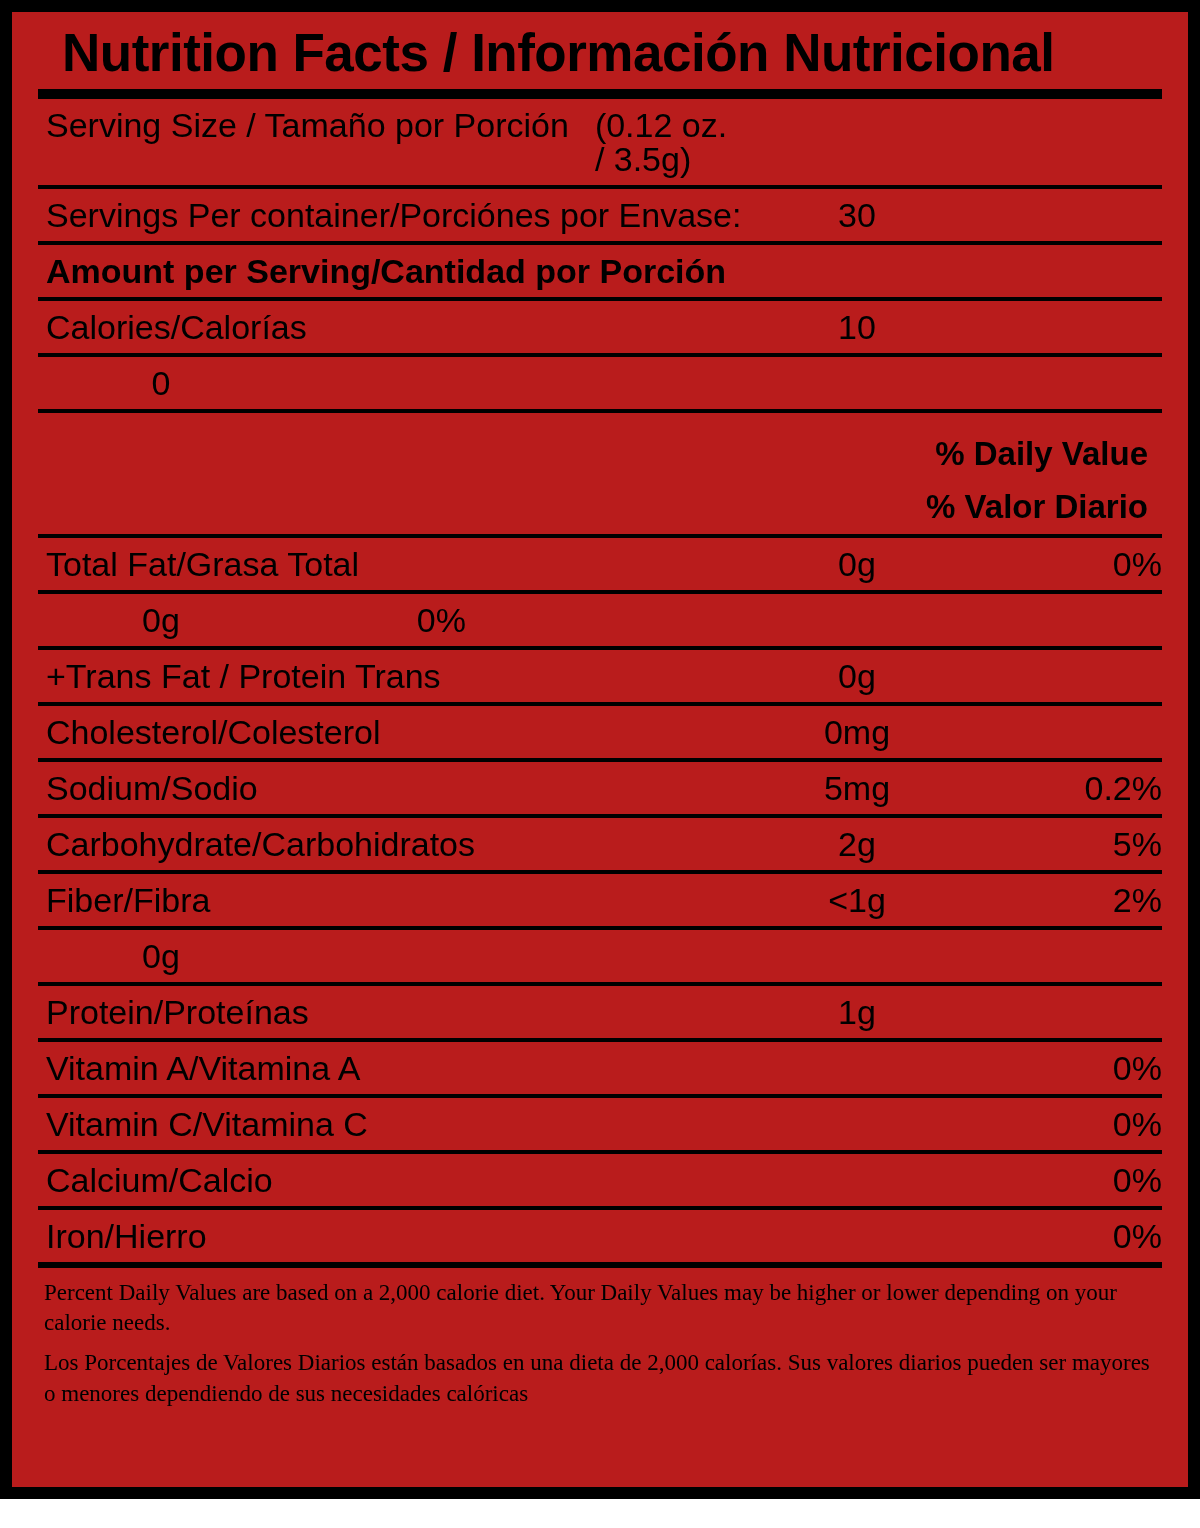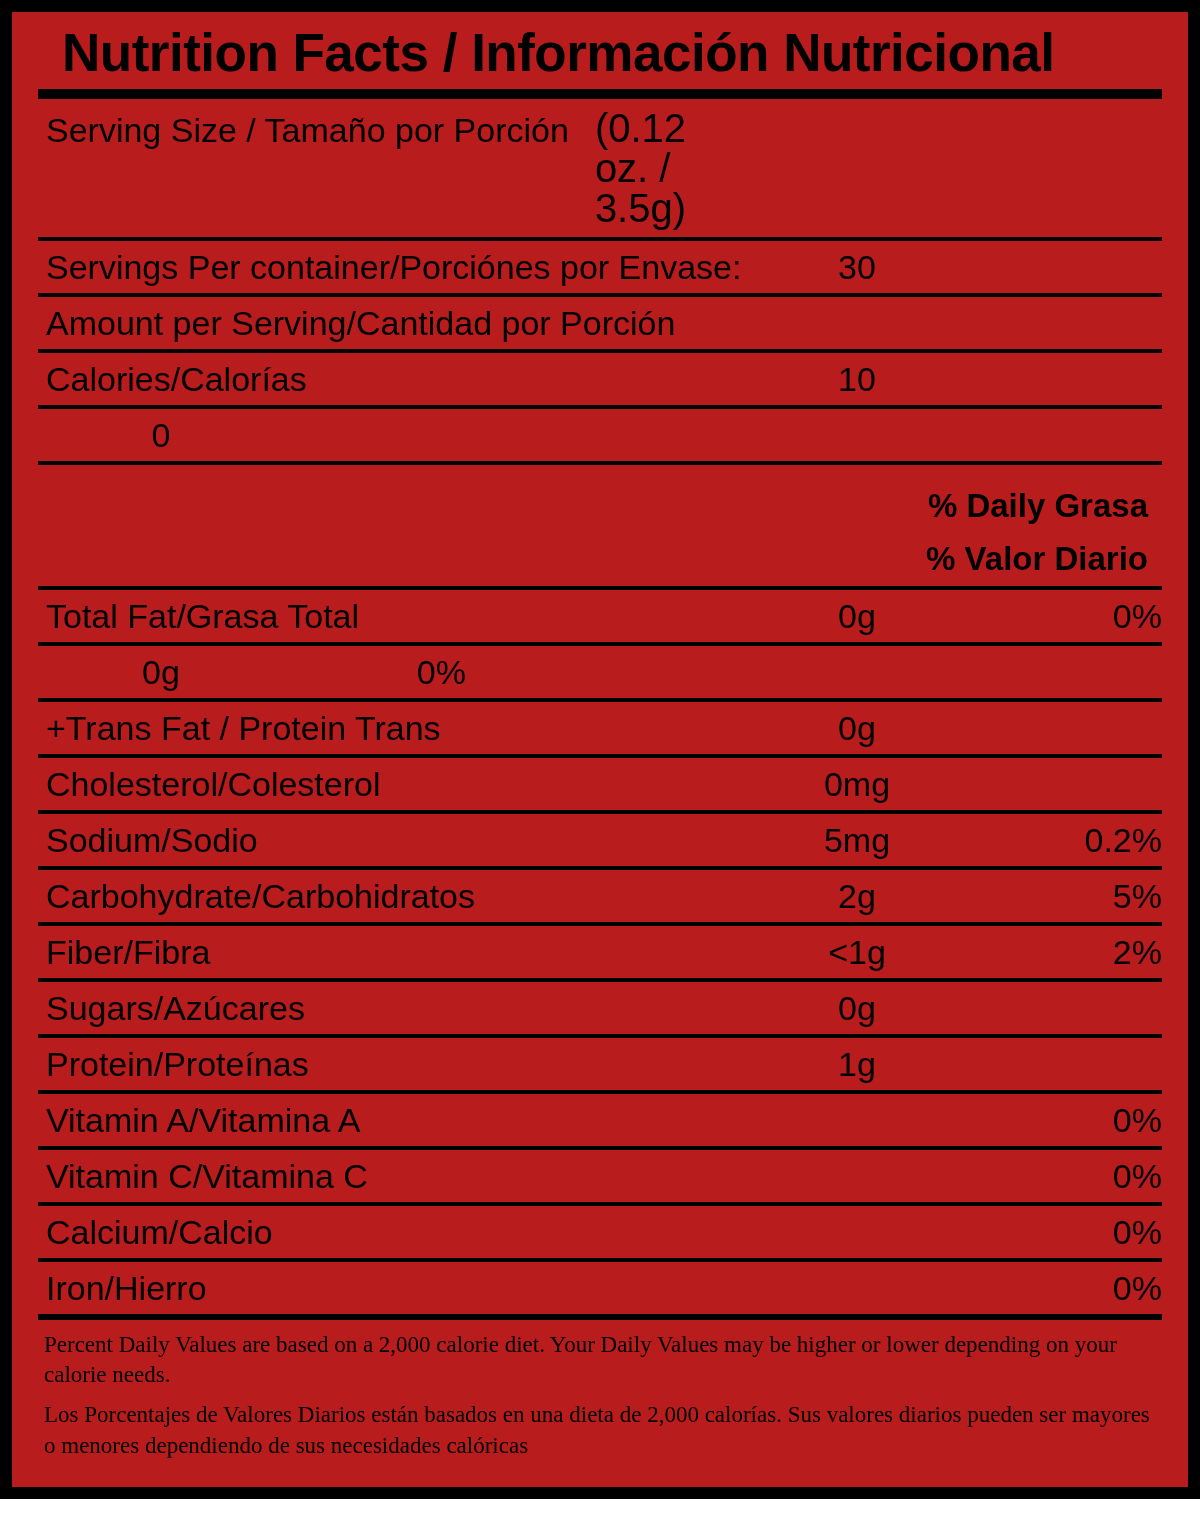--- a/index.html
+++ b/index.html
@@ -55,21 +55,21 @@
     width: 230px;
     text-align: center;
     flex: 0 0 auto;
   }
   .row .dv {
     width: 190px;
     text-align: right;
     flex: 0 0 auto;
   }
   .bold {
-    font-weight: normal;
+    font-weight: bold;
   }
   .dv-head {
     text-align: right;
     font-size: 33px;
     font-weight: bold;
     padding: 6px 14px 6px 0;
     line-height: 1.25;
   }
   .dv-head-spacer {
     height: 14px;
@@ -77,21 +77,21 @@
   .footnote {
     font-size: 23px;
     line-height: 1.32;
     padding: 10px 6px 0 6px;
     font-family: Liberation Serif, serif;
   }
   .footnote p {
     margin: 0 0 10px 0;
   }
   .serving-extra {
-    font-size: 40px;
+    font-size: 34px;
     padding-left: 26px;
   }
 </style>
 </head>
 <body>
 
 <div class="panel">
 
   <div class="title">Nutrition Facts / Información Nutricional</div>
   <div class="rule-thick"></div>
@@ -123,21 +123,21 @@
   </div>
   <div class="rule-thin"></div>
 
   <div class="row">
     <span class="amt">0</span>
     <span class="dv"></span>
   </div>
   <div class="rule-thin"></div>
 
   <div class="dv-head-spacer"></div>
-  <div class="dv-head">% Daily Grasa</div>
+  <div class="dv-head">% Daily Value</div>
   <div class="dv-head">% Valor Diario</div>
   <div class="rule-thin"></div>
 
   <div>
     <div class="row">
       <span class="label">Total Fat/Grasa Total</span>
       <span class="amt">0g</span>
       <span class="dv">0%</span>
     </div>
     <div class="rule-thin"></div>
@@ -177,21 +177,20 @@
     <div class="rule-thin"></div>
 
     <div class="row">
       <span class="label">Fiber/Fibra</span>
       <span class="amt">&lt;1g</span>
       <span class="dv">2%</span>
     </div>
     <div class="rule-thin"></div>
 
     <div class="row">
-      <span class="label">Sugars/Azúcares</span>
       <span class="amt">0g</span>
       <span class="dv"></span>
     </div>
     <div class="rule-thin"></div>
 
     <div class="row">
       <span class="label">Protein/Proteínas</span>
       <span class="amt">1g</span>
       <span class="dv"></span>
     </div>

